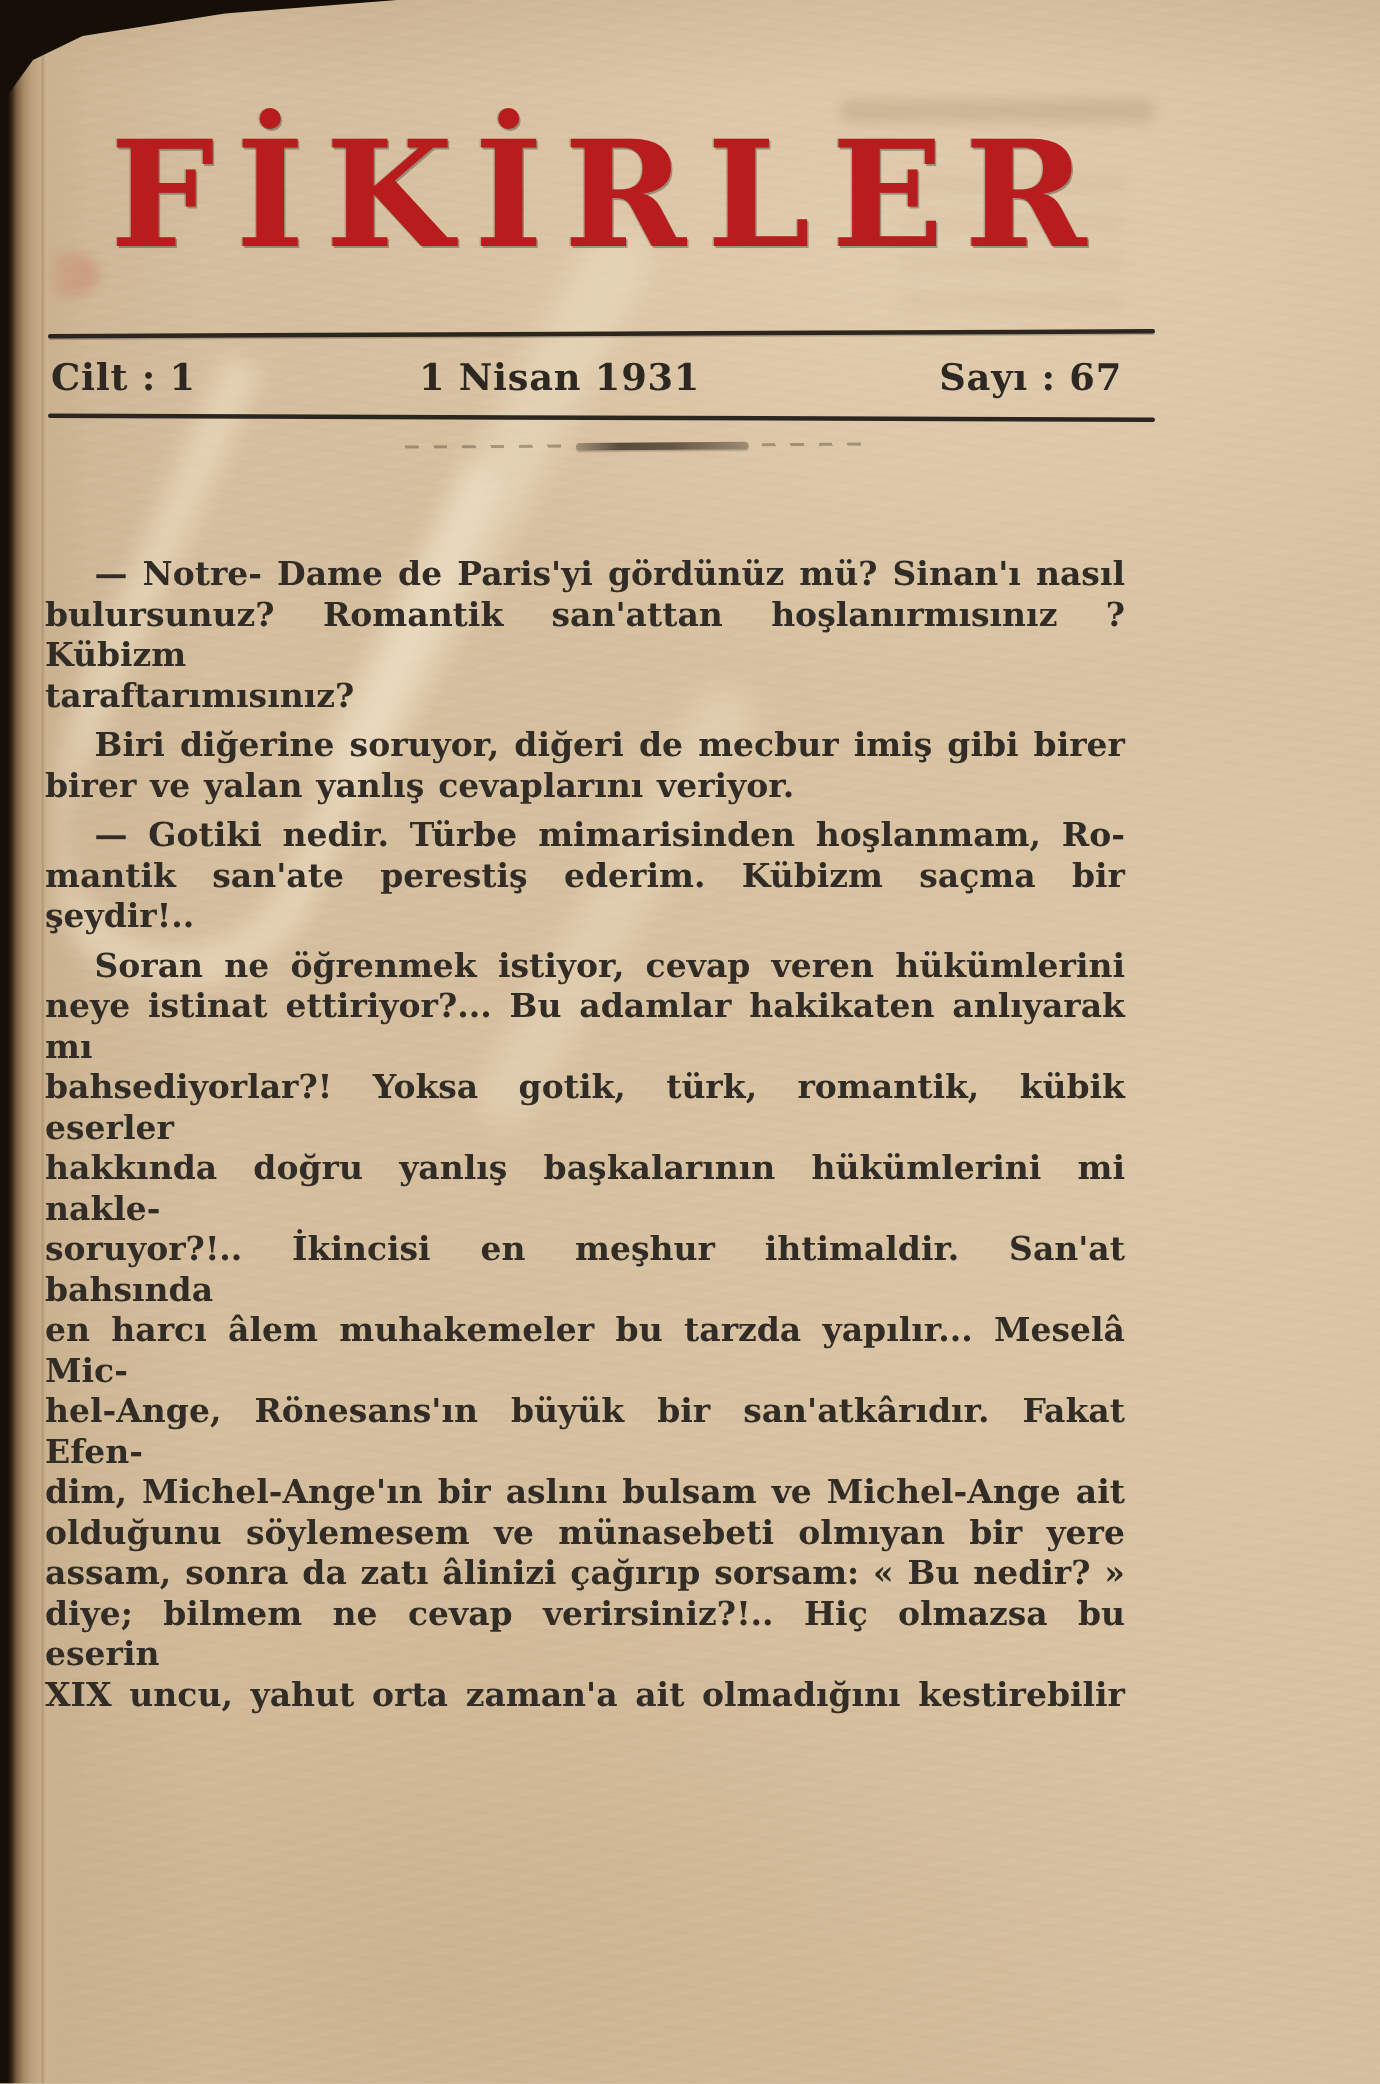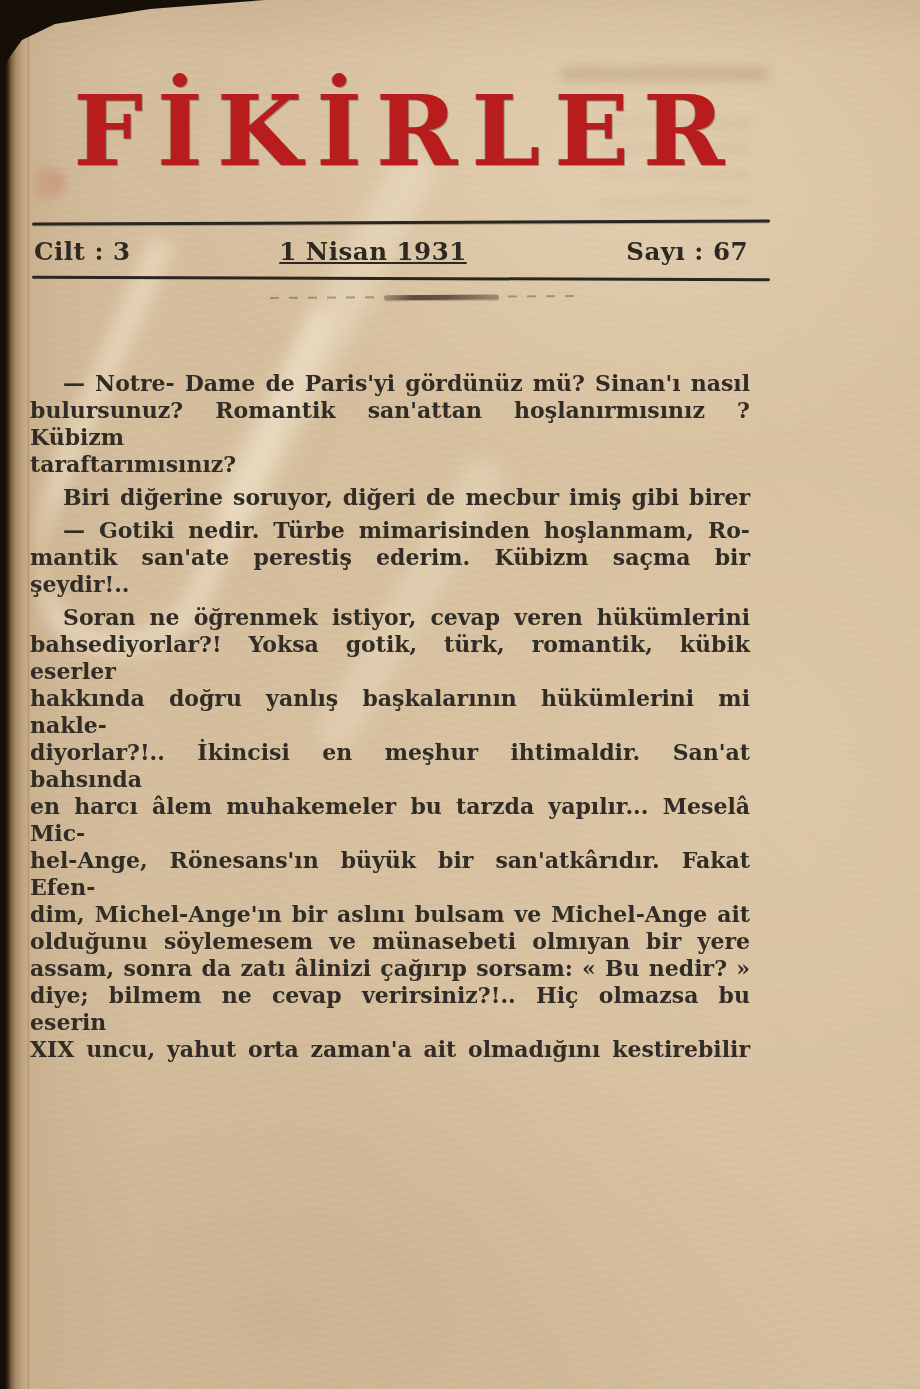--- a/index.html
+++ b/index.html
@@ -69,21 +69,21 @@
   .issuebar { margin:33px 0 0 32px; width:738px; }
   .rule { height:3px; background:#2c2620; border-radius:2px; }
   .rule-top { transform:rotate(-.25deg); box-shadow:0 1px 0 rgba(44,38,32,.25); }
   .rule-bottom { transform:rotate(.2deg); }
   .issuerow {
     display:grid; grid-template-columns:1fr auto 1fr; align-items:center;
     padding:13px 0 11px 0;
     font-weight:bold; font-size:24.5px; color:#2d2822; letter-spacing:.5px;
   }
   .issue-vol { justify-self:start; padding-left:2px; }
-  .issue-date { justify-self:center; transform:translateX(-28px);text-decoration:underline; }
+  .issue-date { justify-self:center; transform:translateX(-28px); }
   .issue-num { justify-self:end; padding-right:22px; }
 
   
   .art-title {
     margin:46px 0 0 30px; width:720px; text-align:center;
     font-family:"DejaVu Sans","Liberation Sans",sans-serif;
     font-weight:bold; font-size:84px; line-height:88px; color:#3c3a38;
   }
   .art-title .condense {
     display:inline-block; transform:scaleX(.55); transform-origin:50% 50%;
@@ -130,21 +130,21 @@
 <div class="spine-crease"></div>
 <div class="corner-wedge"></div>
 
 <div class="content">
 
   <div class="masthead">FİKİRLER</div>
 
   <div class="issuebar">
     <div class="rule rule-top"></div>
     <div class="issuerow">
-      <span class="issue-vol">Cilt : 3</span>
+      <span class="issue-vol">Cilt : 1</span>
       <span class="issue-date">1 Nisan 1931</span>
       <span class="issue-num">Sayı : 67</span>
     </div>
     <div class="rule rule-bottom"></div>
   </div>
 
 
   <div class="ornament">
     <span class="orn-dash left"></span>
     <span class="orn-blob"></span>
@@ -154,32 +154,34 @@
   <div class="body-col">
 
     <div class="para">
       <div class="line ind">— Notre- Dame de Paris'yi gördünüz mü? Sinan'ı nasıl</div>
       <div class="line">bulursunuz? Romantik san'attan hoşlanırmısınız ? Kübizm</div>
       <div class="line end">taraftarımısınız?</div>
     </div>
 
     <div class="para">
       <div class="line ind">Biri diğerine soruyor, diğeri de mecbur imiş gibi birer</div>
+      <div class="line end">birer ve yalan yanlış cevaplarını veriyor.</div>
     </div>
 
     <div class="para">
       <div class="line ind">— Gotiki nedir. Türbe mimarisinden hoşlanmam, Ro-</div>
       <div class="line end">mantik san'ate perestiş ederim. Kübizm saçma bir şeydir!..</div>
     </div>
 
     <div class="para">
       <div class="line ind">Soran ne öğrenmek istiyor, cevap veren hükümlerini</div>
+      <div class="line">neye istinat ettiriyor?... Bu adamlar hakikaten anlıyarak mı</div>
       <div class="line">bahsediyorlar?! Yoksa gotik, türk, romantik, kübik eserler</div>
       <div class="line">hakkında doğru yanlış başkalarının hükümlerini mi nakle-</div>
-      <div class="line">diyorlar?!.. İkincisi en meşhur ihtimaldir. San'at bahsında</div>
+      <div class="line">soruyor?!.. İkincisi en meşhur ihtimaldir. San'at bahsında</div>
       <div class="line">en harcı âlem muhakemeler bu tarzda yapılır... Meselâ Mic-</div>
       <div class="line">hel-Ange, Rönesans'ın büyük bir san'atkârıdır. Fakat Efen-</div>
       <div class="line">dim, Michel-Ange'ın bir aslını bulsam ve Michel-Ange ait</div>
       <div class="line">olduğunu söylemesem ve münasebeti olmıyan bir yere</div>
       <div class="line">assam, sonra da zatı âlinizi çağırıp sorsam: « Bu nedir? »</div>
       <div class="line">diye; bilmem ne cevap verirsiniz?!.. Hiç olmazsa bu eserin</div>
       <div class="line">XIX uncu, yahut orta zaman'a ait olmadığını kestirebilir</div>
 
     </div>
 

